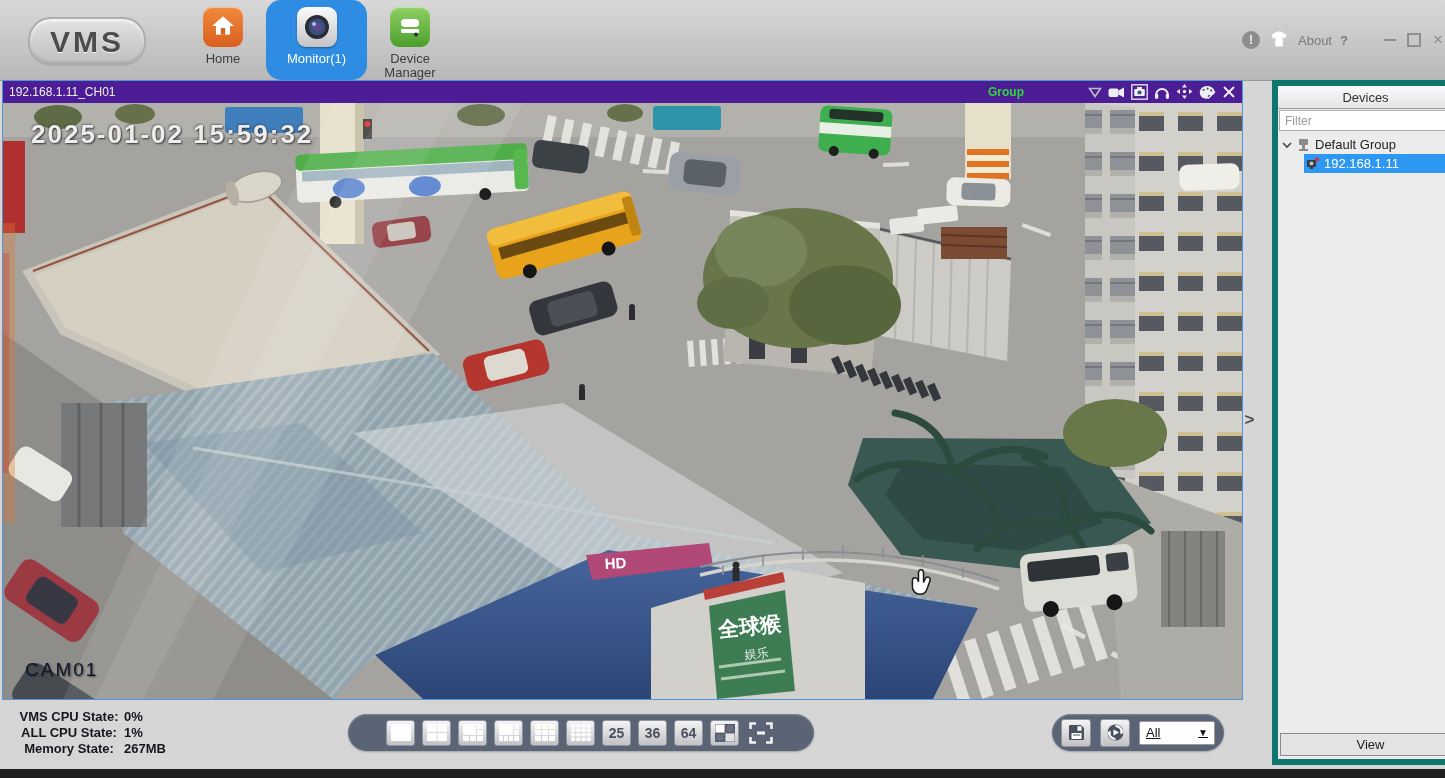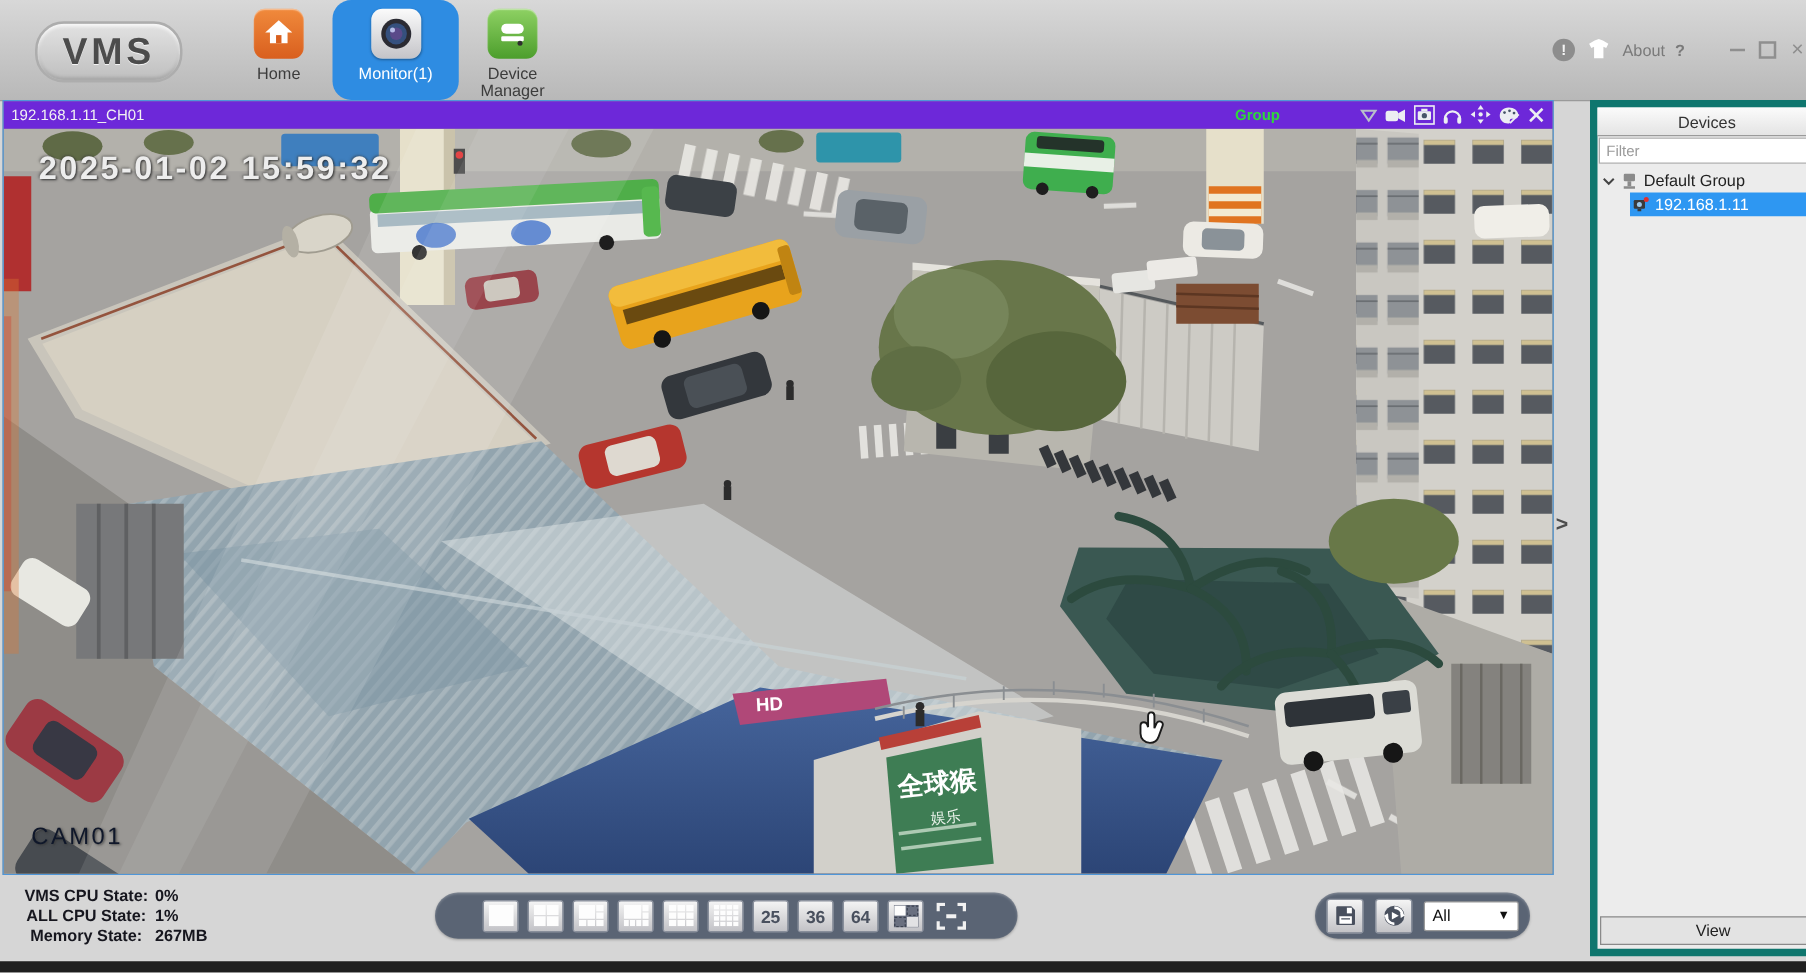--- a/index.html
+++ b/index.html
@@ -29,21 +29,21 @@
     font-size:12px;font-weight:bold;display:flex;align-items:center;justify-content:center;}
   .tr-label{font-size:13px;color:#7a7a7a;}
   .wbtn{color:#8f8f8f;display:flex;align-items:center;justify-content:center;width:16px;height:16px;}
   .min-bar{width:12px;height:2px;background:#8f8f8f;}
   .max-box{width:10px;height:10px;border:2px solid #8f8f8f;}
   .close-x{font-size:17px;color:#8f8f8f;line-height:16px;}
 
   
   .videoPanel{left:2px;top:80px;width:1241px;height:620px;border:1px solid #4f96d8;
     box-sizing:border-box;background:#9c9a96;}
-  .vtitle{height:22px;background:#6d28d9;display:flex;align-items:center;padding:0 6px;}
+  .vtitle{height:22px;background:#4c1d95;display:flex;align-items:center;padding:0 6px;}
   .vtitle .vt-text{color:#f2f2f2;font-size:12px;}
   .vtitle .spacer{flex:1;}
   .auto-lbl{color:#2ed83a;font-size:12px;font-weight:bold;margin-right:64px;}
   .vicons{display:flex;align-items:center;gap:6px;}
   .vicons svg{display:block;}
   .vcontent{left:0;top:22px;width:1239px;height:596px;overflow:hidden;}
   .ts-overlay{left:28px;top:16px;font-size:26px;font-weight:bold;color:#ededed;letter-spacing:2px;
     text-shadow:1px 1px 2px rgba(40,40,40,.9),-1px -1px 2px rgba(60,60,60,.5);}
   .cam-overlay{left:22px;top:556px;font-size:19px;color:#0f172a;letter-spacing:2px;
     text-shadow:1px 1px 2px rgba(50,50,50,.8);}
@@ -71,21 +71,21 @@
   .statusRow .sl{width:110px;text-align:center;}
   .pill{background:#5a6474;border-radius:19px;display:flex;align-items:center;
     box-shadow:inset 0 1px 2px rgba(255,255,255,.25), 0 1px 2px rgba(0,0,0,.25);}
   .pillLeft{left:348px;top:714px;width:466px;height:37px;justify-content:center;gap:7px;}
   .pillRight{left:1052px;top:714px;width:172px;height:37px;justify-content:center;gap:9px;}
   .lbtn{width:29px;height:26px;border-radius:3px;background:linear-gradient(#f4f4f4,#c2c2c6);
     border:1px solid #8e94a0;box-sizing:border-box;display:flex;align-items:center;justify-content:center;}
   .lbtn.num{font-size:14px;font-weight:bold;color:#49505e;}
   .fsbtn{width:30px;height:28px;display:flex;align-items:center;justify-content:center;}
   .dropdown{width:76px;height:24px;background:#fff;border:1px solid #9a9a9a;border-radius:2px;
-    display:flex;align-items:center;font-size:13px;color:#111;padding:0 6px;box-sizing:border-box;}
+    display:flex;align-items:center;font-size:13px;color:#111;padding:0 6px;box-sizing:border-box;text-decoration:underline;}
   .dropdown .dd-arrow{margin-left:auto;font-size:10px;color:#111;}
   .botStrip{left:0;top:769px;width:1445px;height:9px;background:#1f1f1f;}
 </style>
 </head>
 <body>
 
 <div class="abs topbar">
   <div class="abs tab" style="left:186px;width:74px;">
     <div class="ticon home">
       <svg width="26" height="26" viewBox="0 0 24 24">

